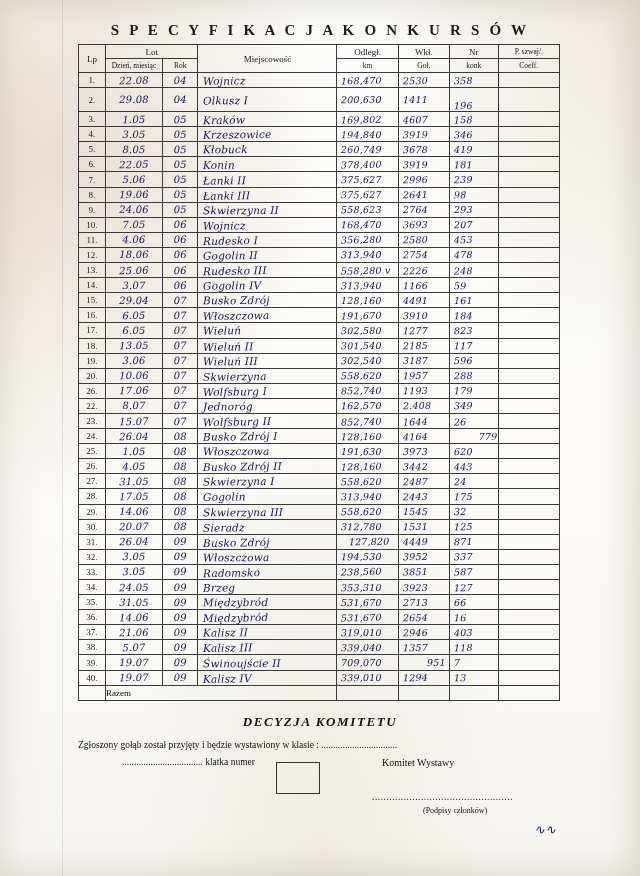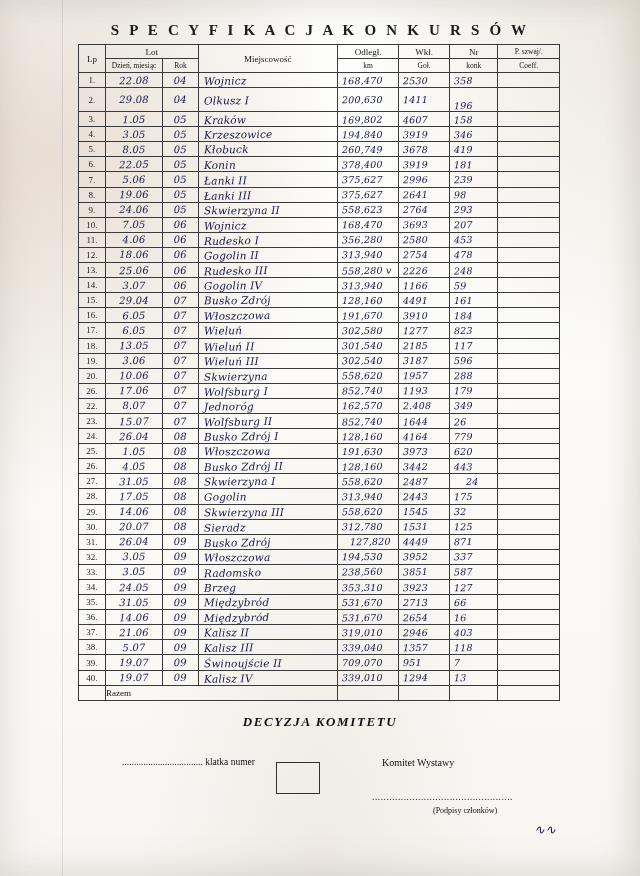--- a/index.html
+++ b/index.html
@@ -134,21 +134,21 @@
     border:1px solid #333;
     background:transparent;
   }
   .sig-line{
     position:absolute;left:372px;top:792px;
     font-family:"Liberation Serif", serif;
     font-size:9.5px;
     letter-spacing:.5px;
   }
   .sig-cap{
-    position:absolute;left:416px;top:806px;
+    position:absolute;left:406px;top:806px;
     font-family:"Liberation Serif", serif;
     font-size:8px;
     padding-left:17px;
   }
   .scribble{
     position:absolute;left:534px;top:822px;
     font-family:"DejaVu Serif", serif;
     font-style:italic;font-size:13px;color:#1a1c4a;
   }
   
@@ -750,21 +750,21 @@
           <td class="c-city">
             <span class="hw city" style="transform: rotate(-0.6deg);">Busko Zdrój I</span>
           </td>
           <td class="c-dist">
             <span class="hw num" style="transform: rotate(-0.6deg);">128,160</span>
           </td>
           <td class="c-wkl">
             <span class="hw num" style="transform: rotate(-0.6deg);">4164</span>
           </td>
           <td class="c-nr">
-            <span class="hw num" style="transform: rotate(-0.6deg);">779</span>
+            <span class="hw num" style="transform: rotate(-0.6deg); text-align: right;">779</span>
           </td>
           <td class="c-coef">
             <span class="hw num" style="transform: rotate(-0.6deg);"></span>
           </td>
         </tr>
         <tr class="row">
           <td class="c-lp lp">25.</td>
           <td class="c-day">
             <span class="hw c" style="transform: rotate(-0.2deg);">1.05</span>
           </td>
@@ -822,21 +822,21 @@
           <td class="c-city">
             <span class="hw city" style="transform: rotate(-0.5deg);">Skwierzyna I</span>
           </td>
           <td class="c-dist">
             <span class="hw num" style="transform: rotate(-0.5deg);">558,620</span>
           </td>
           <td class="c-wkl">
             <span class="hw num" style="transform: rotate(-0.5deg);">2487</span>
           </td>
           <td class="c-nr">
-            <span class="hw num" style="transform: rotate(-0.5deg); margin-left: 12px;">24</span>
+            <span class="hw num" style="transform: rotate(-0.5deg);">24</span>
           </td>
           <td class="c-coef">
             <span class="hw num" style="transform: rotate(-0.5deg);"></span>
           </td>
         </tr>
         <tr class="row">
           <td class="c-lp lp">28.</td>
           <td class="c-day">
             <span class="hw c" style="transform: rotate(-0.8deg);">17.05</span>
           </td>
@@ -1107,21 +1107,21 @@
           <td class="c-year">
             <span class="hw c" style="transform: rotate(-0.3deg);">09</span>
           </td>
           <td class="c-city">
             <span class="hw city" style="transform: rotate(-0.3deg);">Świnoujście II</span>
           </td>
           <td class="c-dist">
             <span class="hw num" style="transform: rotate(-0.3deg);">709,070</span>
           </td>
           <td class="c-wkl">
-            <span class="hw num" style="transform: rotate(-0.3deg);">951</span>
+            <span class="hw num" style="transform: rotate(-0.3deg); margin-left: 24px;">951</span>
           </td>
           <td class="c-nr">
             <span class="hw num" style="transform: rotate(-0.3deg);">7</span>
           </td>
           <td class="c-coef">
             <span class="hw num" style="transform: rotate(-0.3deg);"></span>
           </td>
         </tr>
         <tr class="row">
           <td class="c-lp lp">40.</td>
@@ -1152,20 +1152,21 @@
           <td colspan="3" class="razem">Razem</td>
           <td class="c-dist"></td>
           <td class="c-wkl"></td>
           <td class="c-nr"></td>
           <td class="c-coef"></td>
         </tr>
       </tbody>
   </table>
 
   <div class="decyzja">DECYZJA KOMITETU</div>
+  <div class="line1">Zgłoszony gołąb został przyjęty i będzie wystawiony w klasie : ................................</div>
   <div class="line2">.................................. klatka numer</div>
   <div class="klatka-box"></div>
   <div class="komitet">Komitet Wystawy</div>
   <div class="sig-line">.................................................</div>
   <div class="sig-cap">(Podpisy członków)</div>
   <div class="scribble">∿∿</div>
 </div>
 <div class="edge-shadow"></div>
 
 </body></html>

